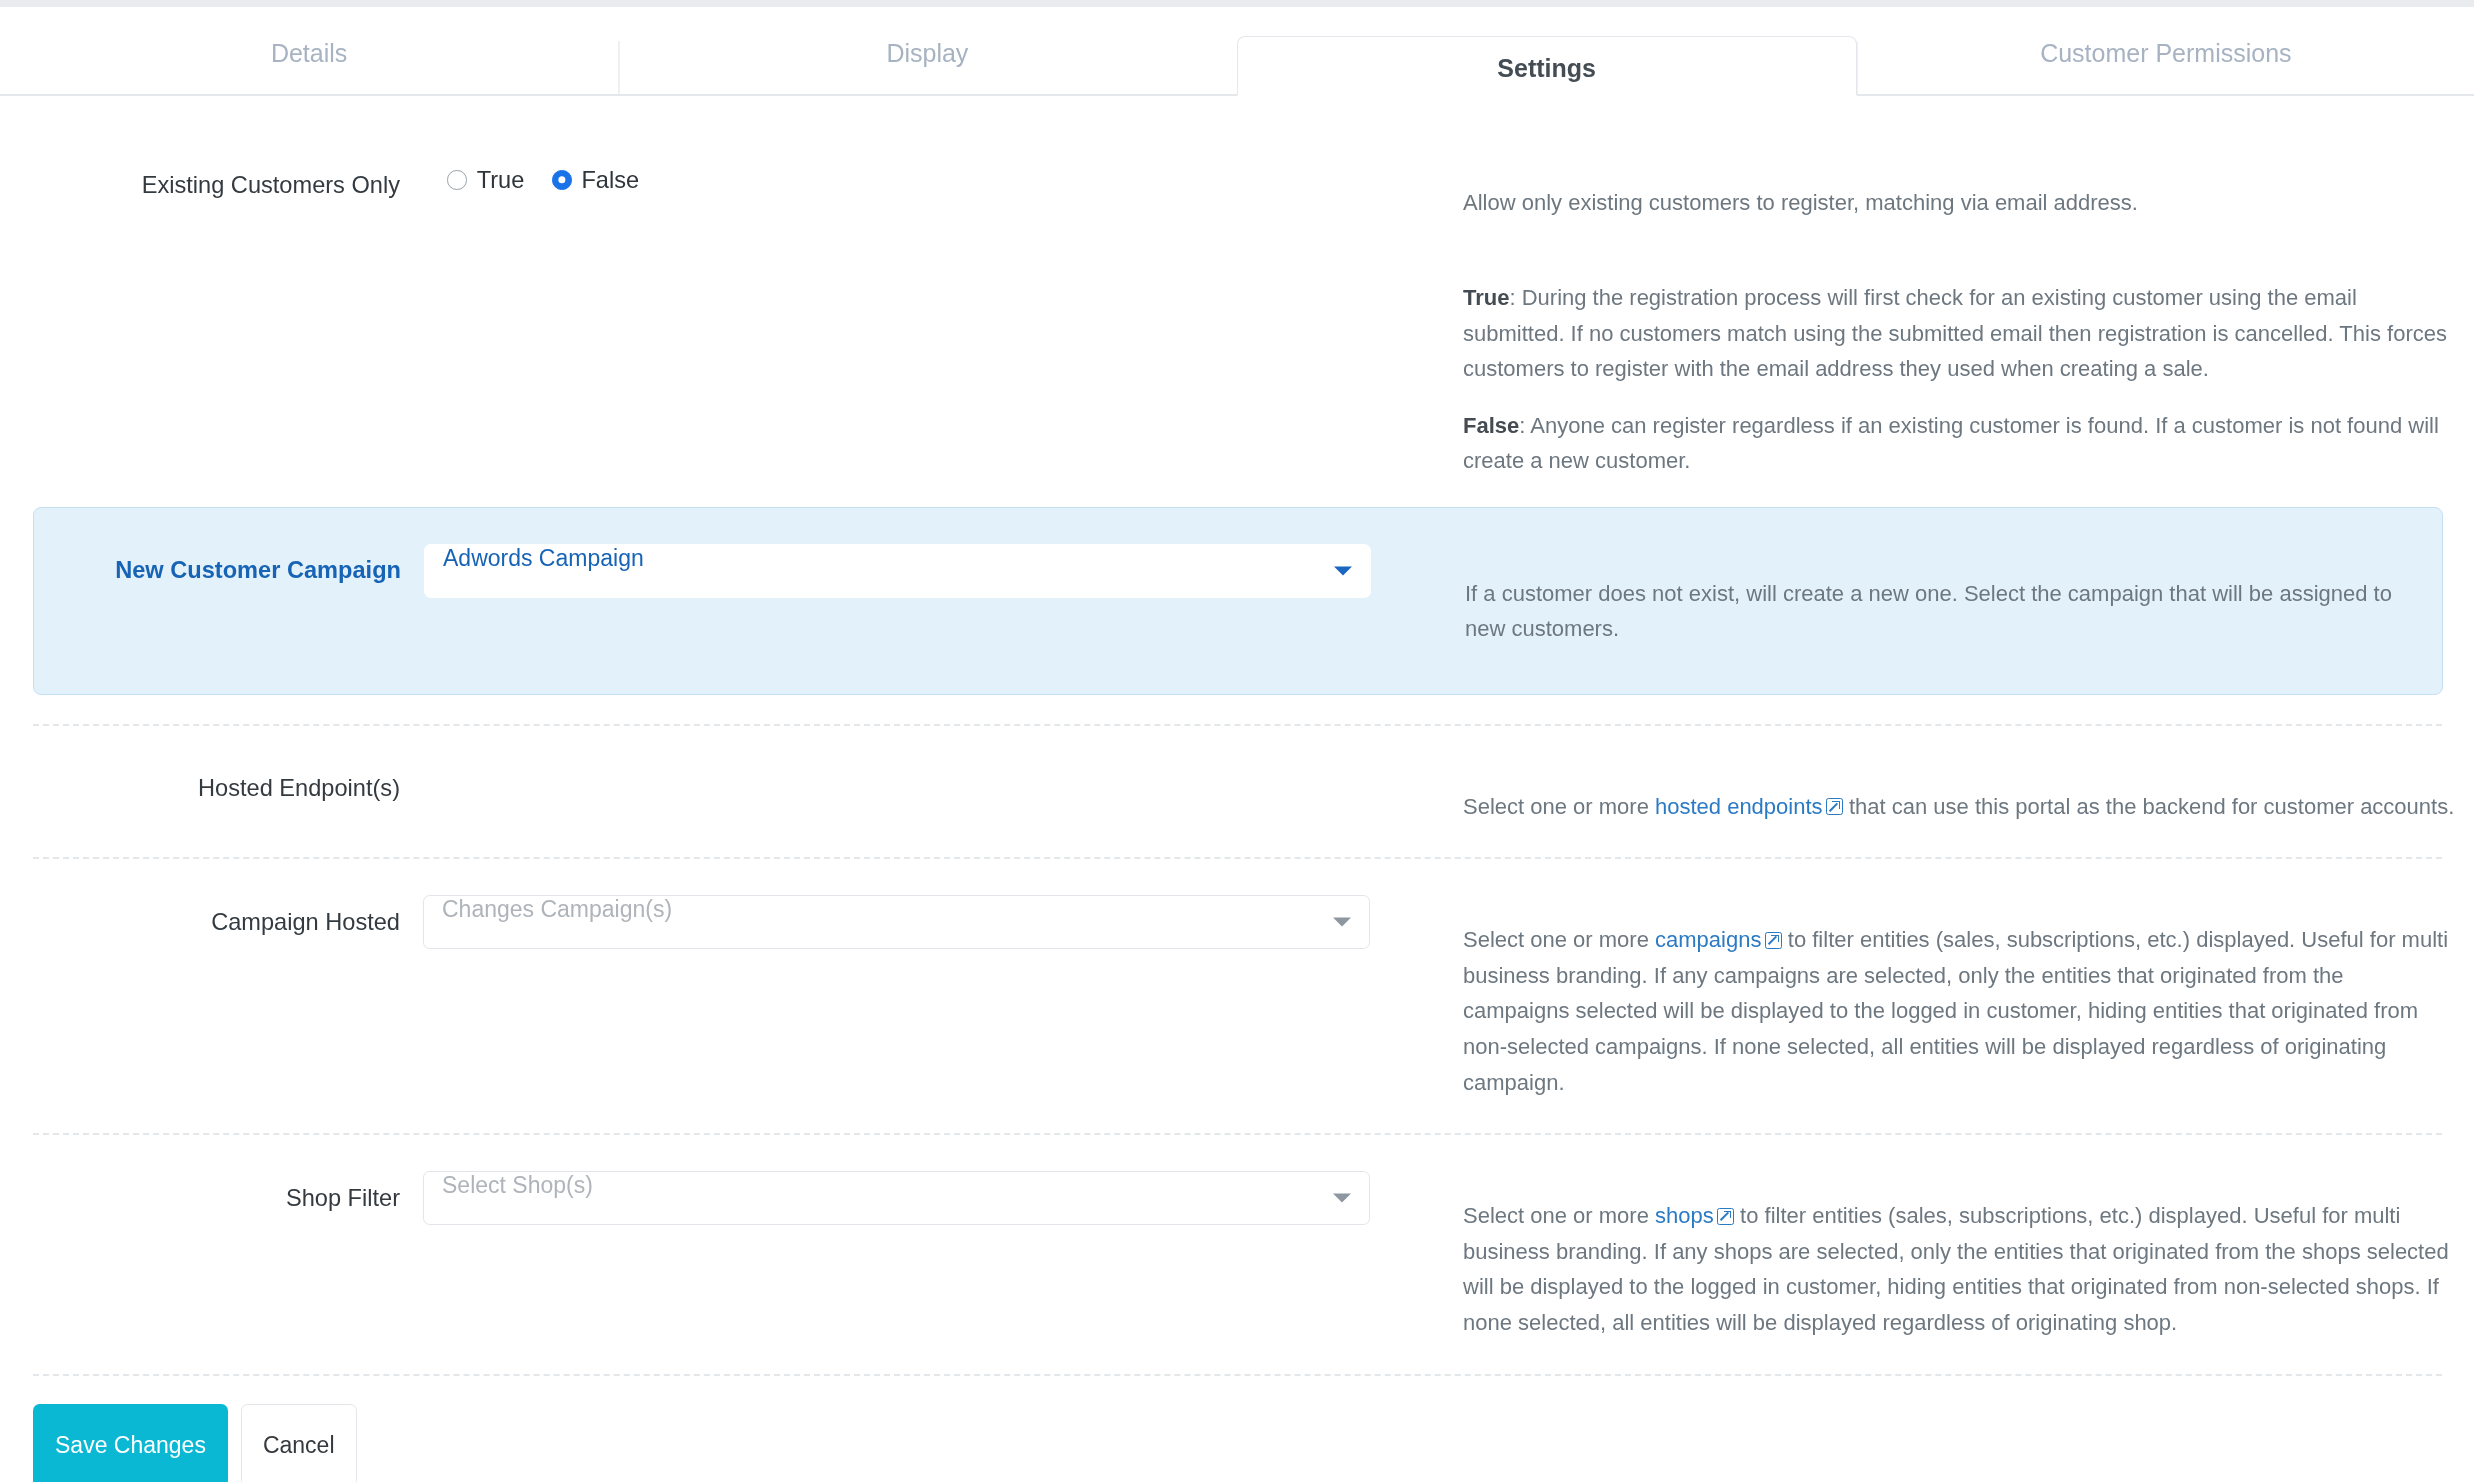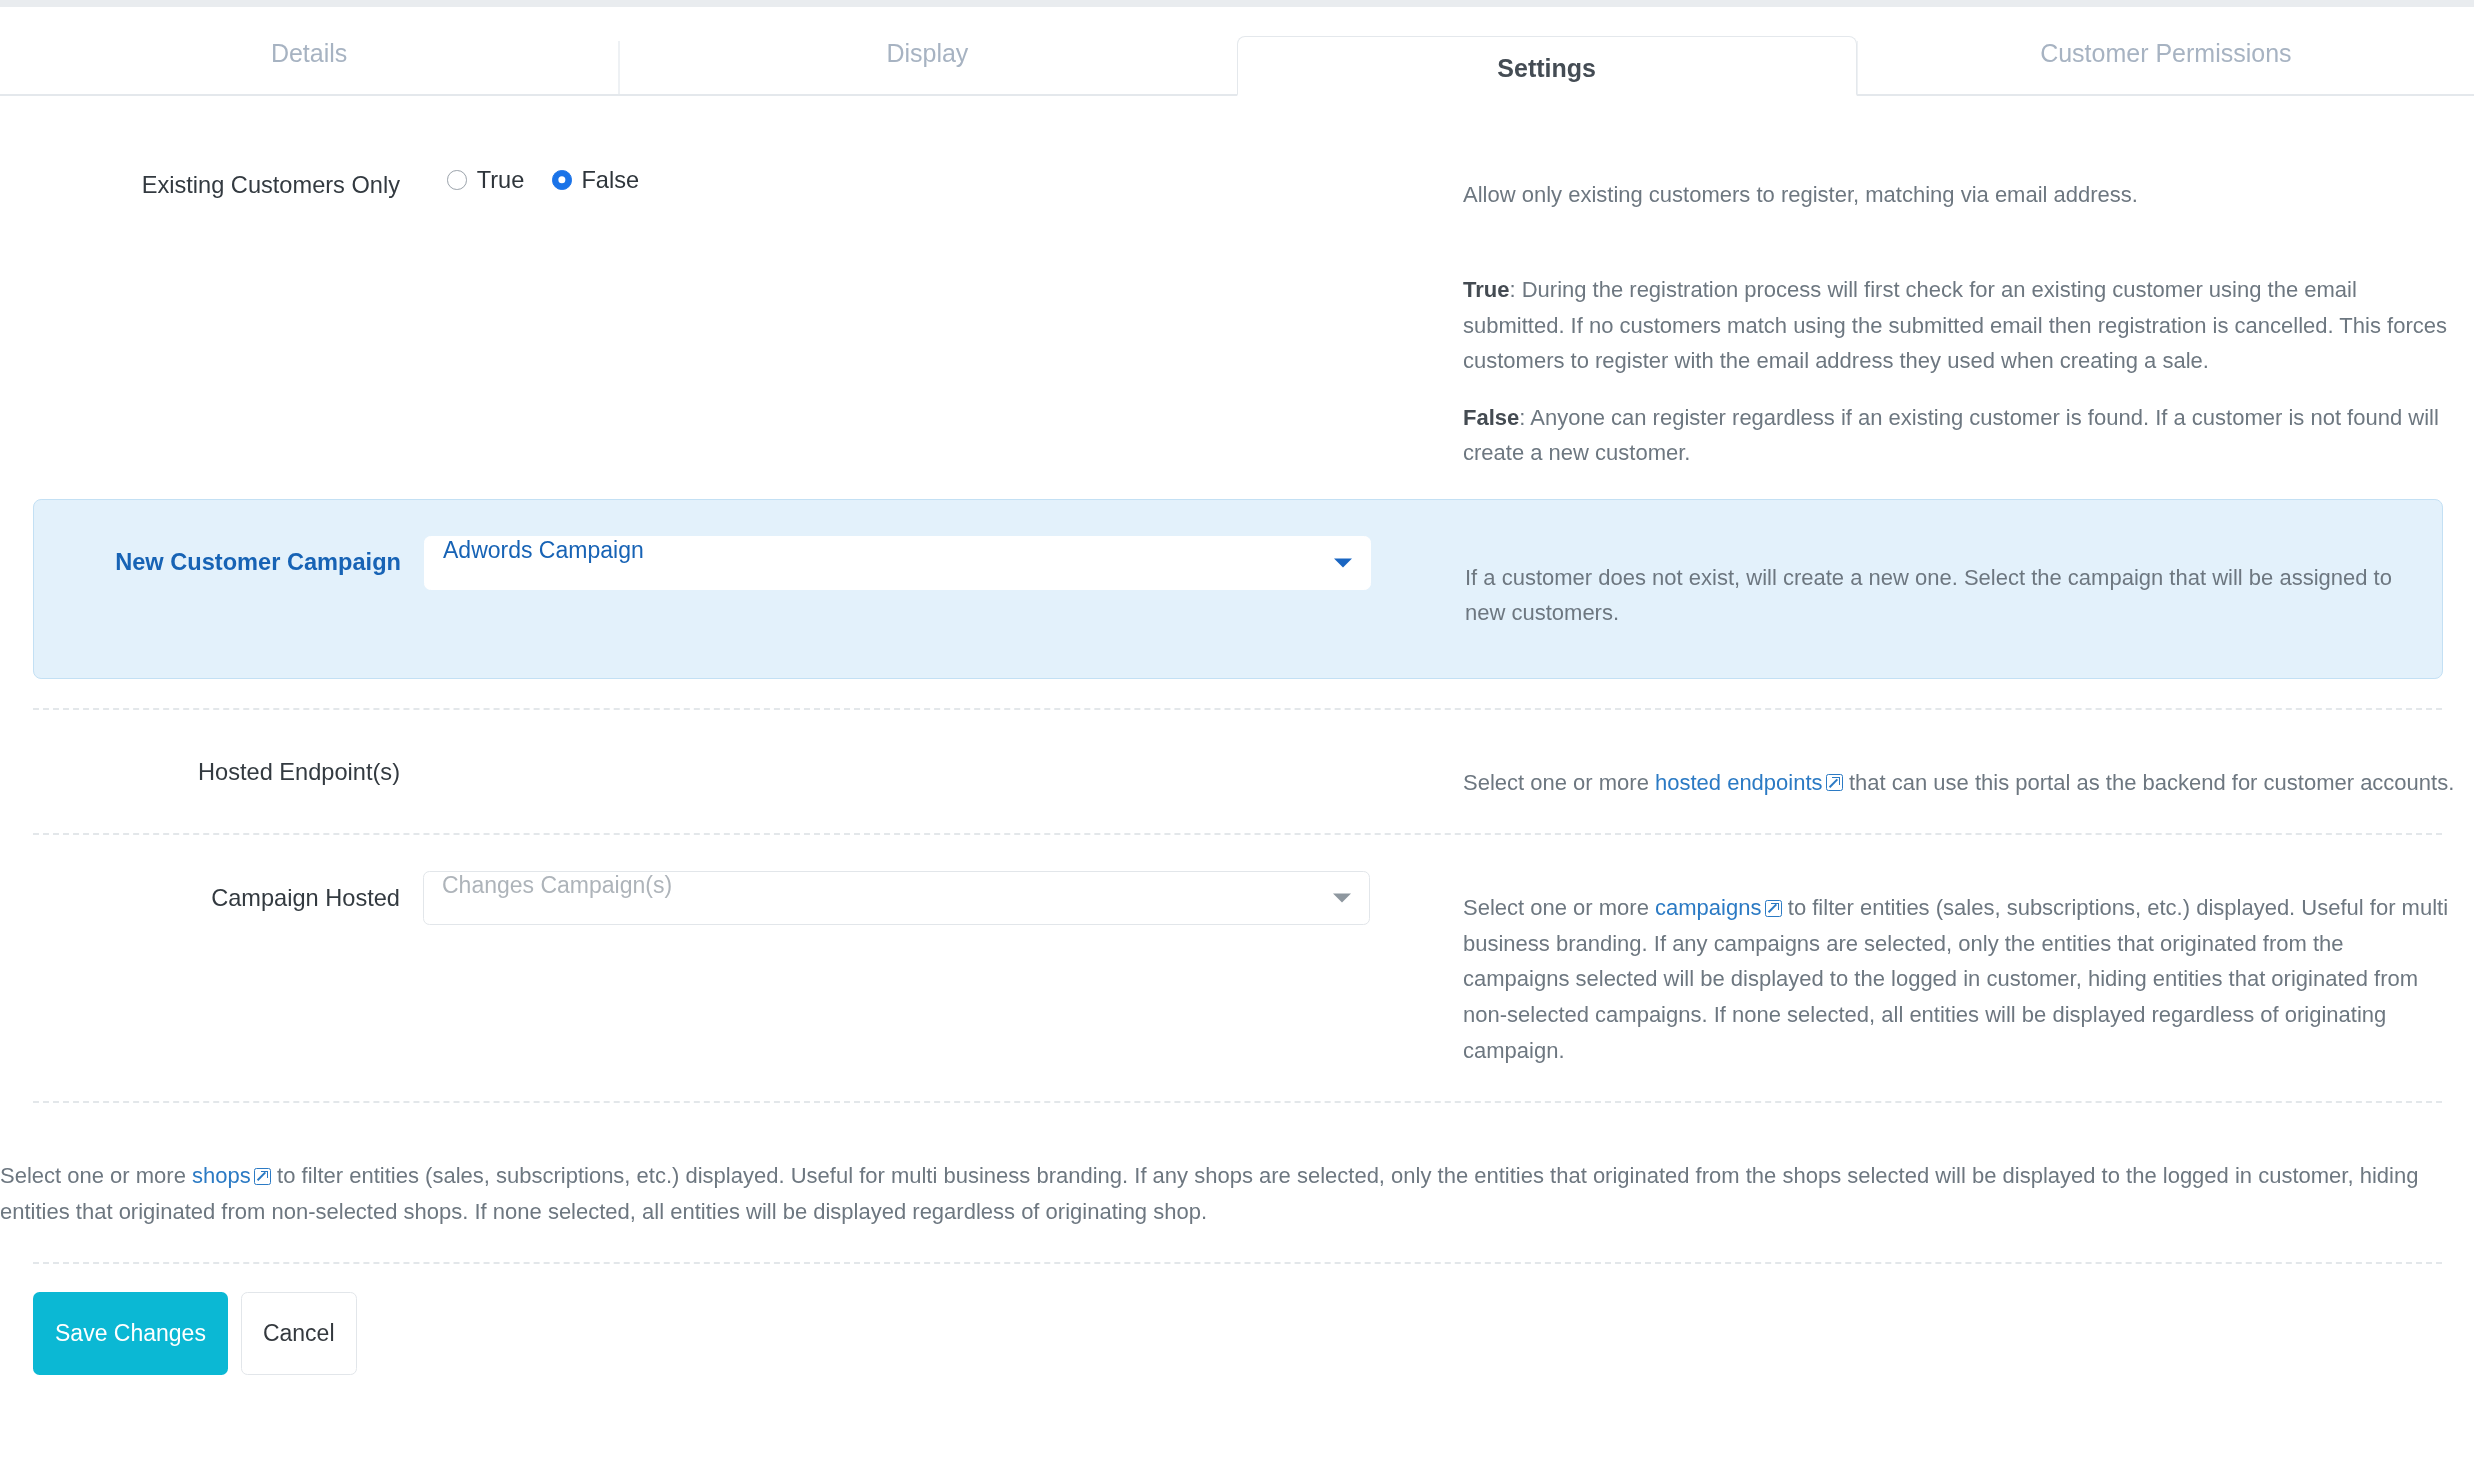--- a/index.html
+++ b/index.html
@@ -88,21 +88,21 @@
     padding-right: 29px;
   }
   .desc {
     flex: 1 1 auto;
     font-size: 22px;
     line-height: 1.62;
     color: #6d7780;
     padding-top: 9.8px;
     padding-right: 19.5px;
   }
-  .desc p { margin: 9px 0 21px 0; }
+  .desc p { margin: 17px 0 21px 0; }
   .desc p:last-child { margin-bottom: 0; }
   .desc b { color: #444b52; font-weight: bold; }
 
   
   .radio-group {
     display: flex;
     align-items: center;
     gap: 9.8px;
     padding-top: 8.1px;
     padding-left: 24.4px;
@@ -322,20 +322,29 @@
       </div>
     </div>
     <div class="desc">
       <p><span>Select one or more </span><a class="lnk">campaigns</a><span class="ext"></span><span> to filter entities (sales, subscriptions, etc.) displayed. Useful for multi business branding. If any campaigns are selected, only the entities that originated from the campaigns selected will be displayed to the logged in customer, hiding entities that originated from non-selected campaigns. If none selected, all entities will be displayed regardless of originating campaign.</span></p>
     </div>
   </div>
 
   <div class="sep"></div>
 
   <div class="row" style="padding-top:36px; padding-bottom:33px;">
+    <div class="left">
+      <div class="label">Shop Filter</div>
+      <div class="control" style="max-width:976px;">
+        <div class="select placeholder">
+          <span>Select Shop(s)</span>
+          <span class="caret"></span>
+        </div>
+      </div>
+    </div>
     <div class="desc">
       <p><span>Select one or more </span><a class="lnk">shops</a><span class="ext"></span><span> to filter entities (sales, subscriptions, etc.) displayed. Useful for multi business branding. If any shops are selected, only the entities that originated from the shops selected will be displayed to the logged in customer, hiding entities that originated from non-selected shops. If none selected, all entities will be displayed regardless of originating shop.</span></p>
     </div>
   </div>
 
   <div class="sep"></div>
 
   <div class="footer">
     <button class="btn btn-primary">Save Changes</button>
     <button class="btn btn-default">Cancel</button>

